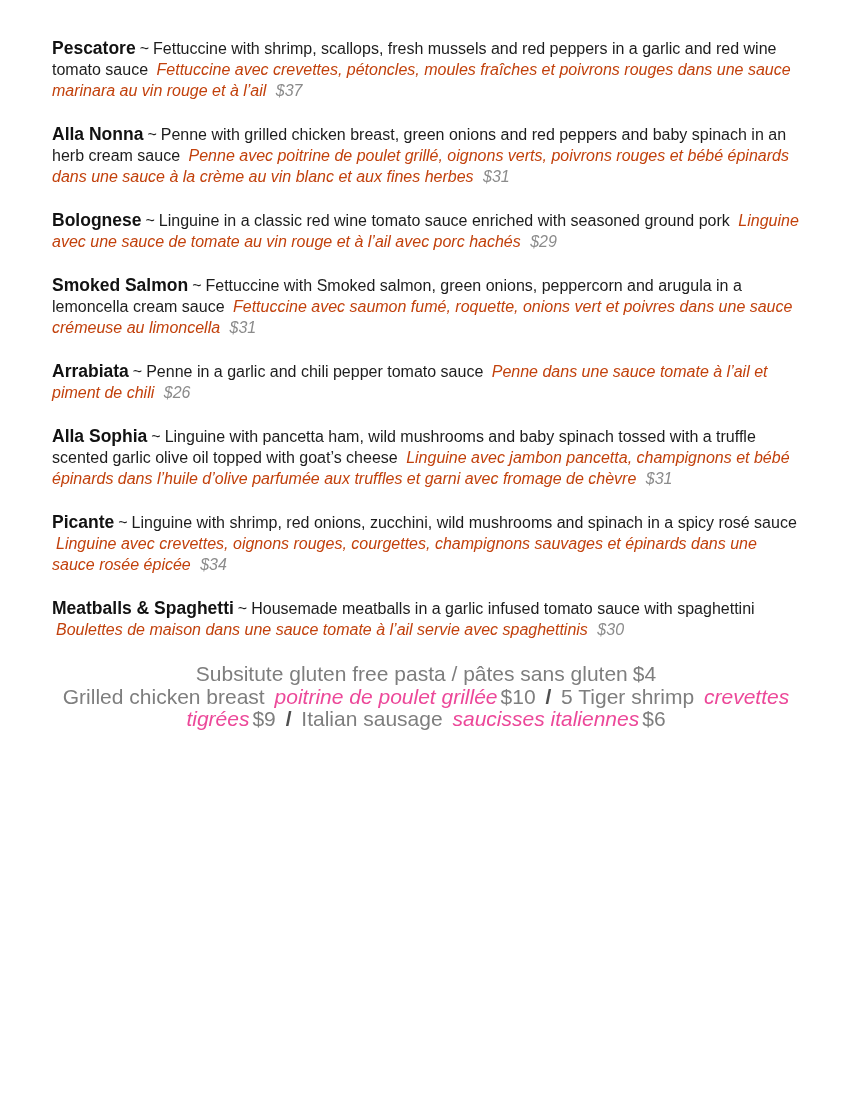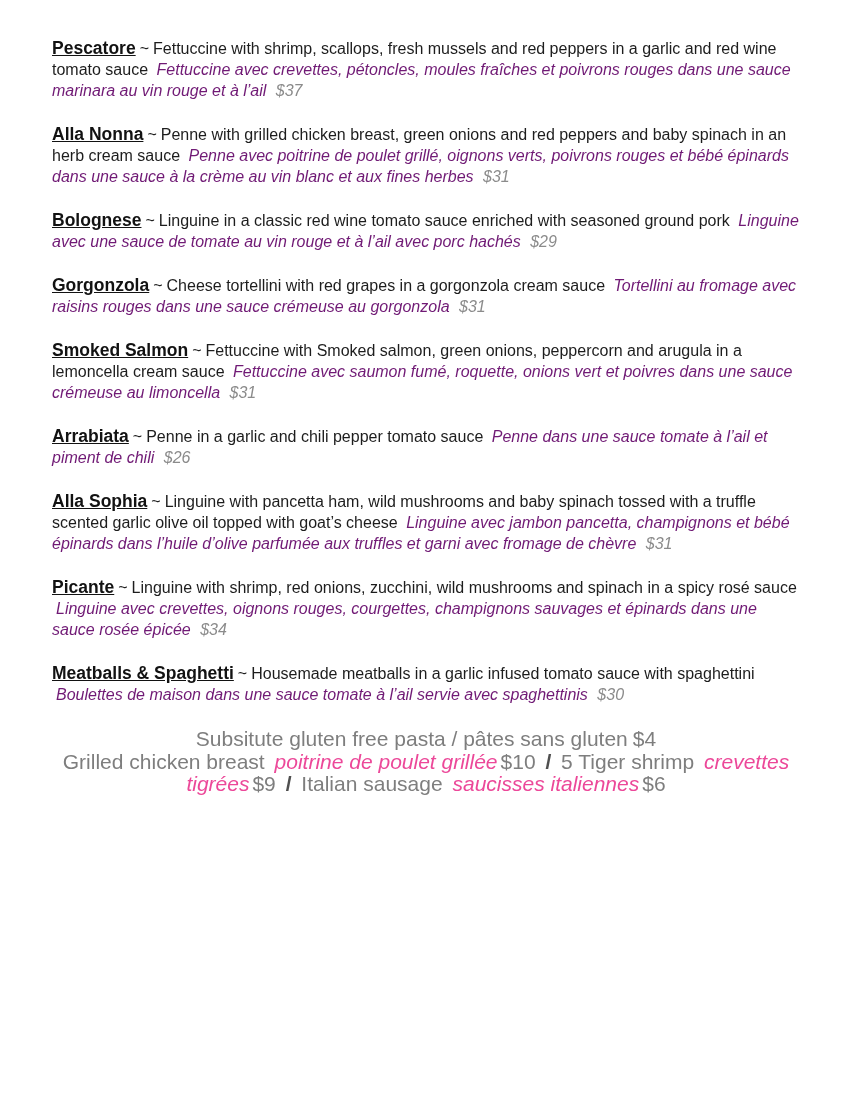--- a/index.html
+++ b/index.html
@@ -24,27 +24,26 @@
     font-size: 16px;
     line-height: 21px;
     color: #1d1d1d;
     margin: 0 0 23px 0;
     max-width: 748px;
   }
   .name {
     font-size: 17.5px;
     font-weight: bold;
     color: #121212;
-    text-decoration: underline;
   }
   .tilde { margin: 0 4px; color: #1d1d1d; }
   .desc { color: #1d1d1d; }
   .fr {
     font-style: italic;
-    color: #701a75;
+    color: #c2410c;
     margin-left: 4px;
   }
   .price {
     font-style: italic;
     color: #8b8b8b;
     margin-left: 5px;
     white-space: nowrap;
   }
   .footer {
     margin-top: 6px;
@@ -73,23 +72,20 @@
 
   <p class="item"><span class="name">Alla Nonna</span><span class="tilde">~</span><span class="desc">Penne with grilled chicken breast, green onions and red peppers and baby spinach in an herb cream sauce</span>
     <span class="fr">Penne avec poitrine de poulet grillé, oignons verts, poivrons rouges et bébé épinards dans une sauce à la crème au vin blanc et aux fines herbes</span>
     <span class="price">$31</span></p>
 
   <p class="item"><span class="name">Bolognese</span><span class="tilde">~</span><span class="desc">Linguine in a classic red wine tomato sauce enriched with seasoned ground pork</span>
     <span class="fr">Linguine avec une sauce de tomate au vin rouge et à l’ail avec porc hachés</span>
     <span class="price">$29</span></p>
 
 
-  <p class="item"><span class="name">Gorgonzola</span><span class="tilde">~</span><span class="desc">Cheese tortellini with red grapes in a gorgonzola cream sauce</span>
-    <span class="fr">Tortellini au fromage avec raisins rouges dans une sauce crémeuse au gorgonzola</span>
-    <span class="price">$31</span></p>
 
   <p class="item"><span class="name">Smoked Salmon</span><span class="tilde">~</span><span class="desc">Fettuccine with Smoked salmon, green onions, peppercorn and arugula in a lemoncella cream sauce</span>
     <span class="fr">Fettuccine avec saumon fumé, roquette, onions vert et poivres dans une sauce crémeuse au limoncella</span>
     <span class="price">$31</span></p>
 
   <p class="item"><span class="name">Arrabiata</span><span class="tilde">~</span><span class="desc">Penne in a garlic and chili pepper tomato sauce</span>
     <span class="fr">Penne dans une sauce tomate à l’ail et piment de chili</span>
     <span class="price">$26</span></p>
 
 

